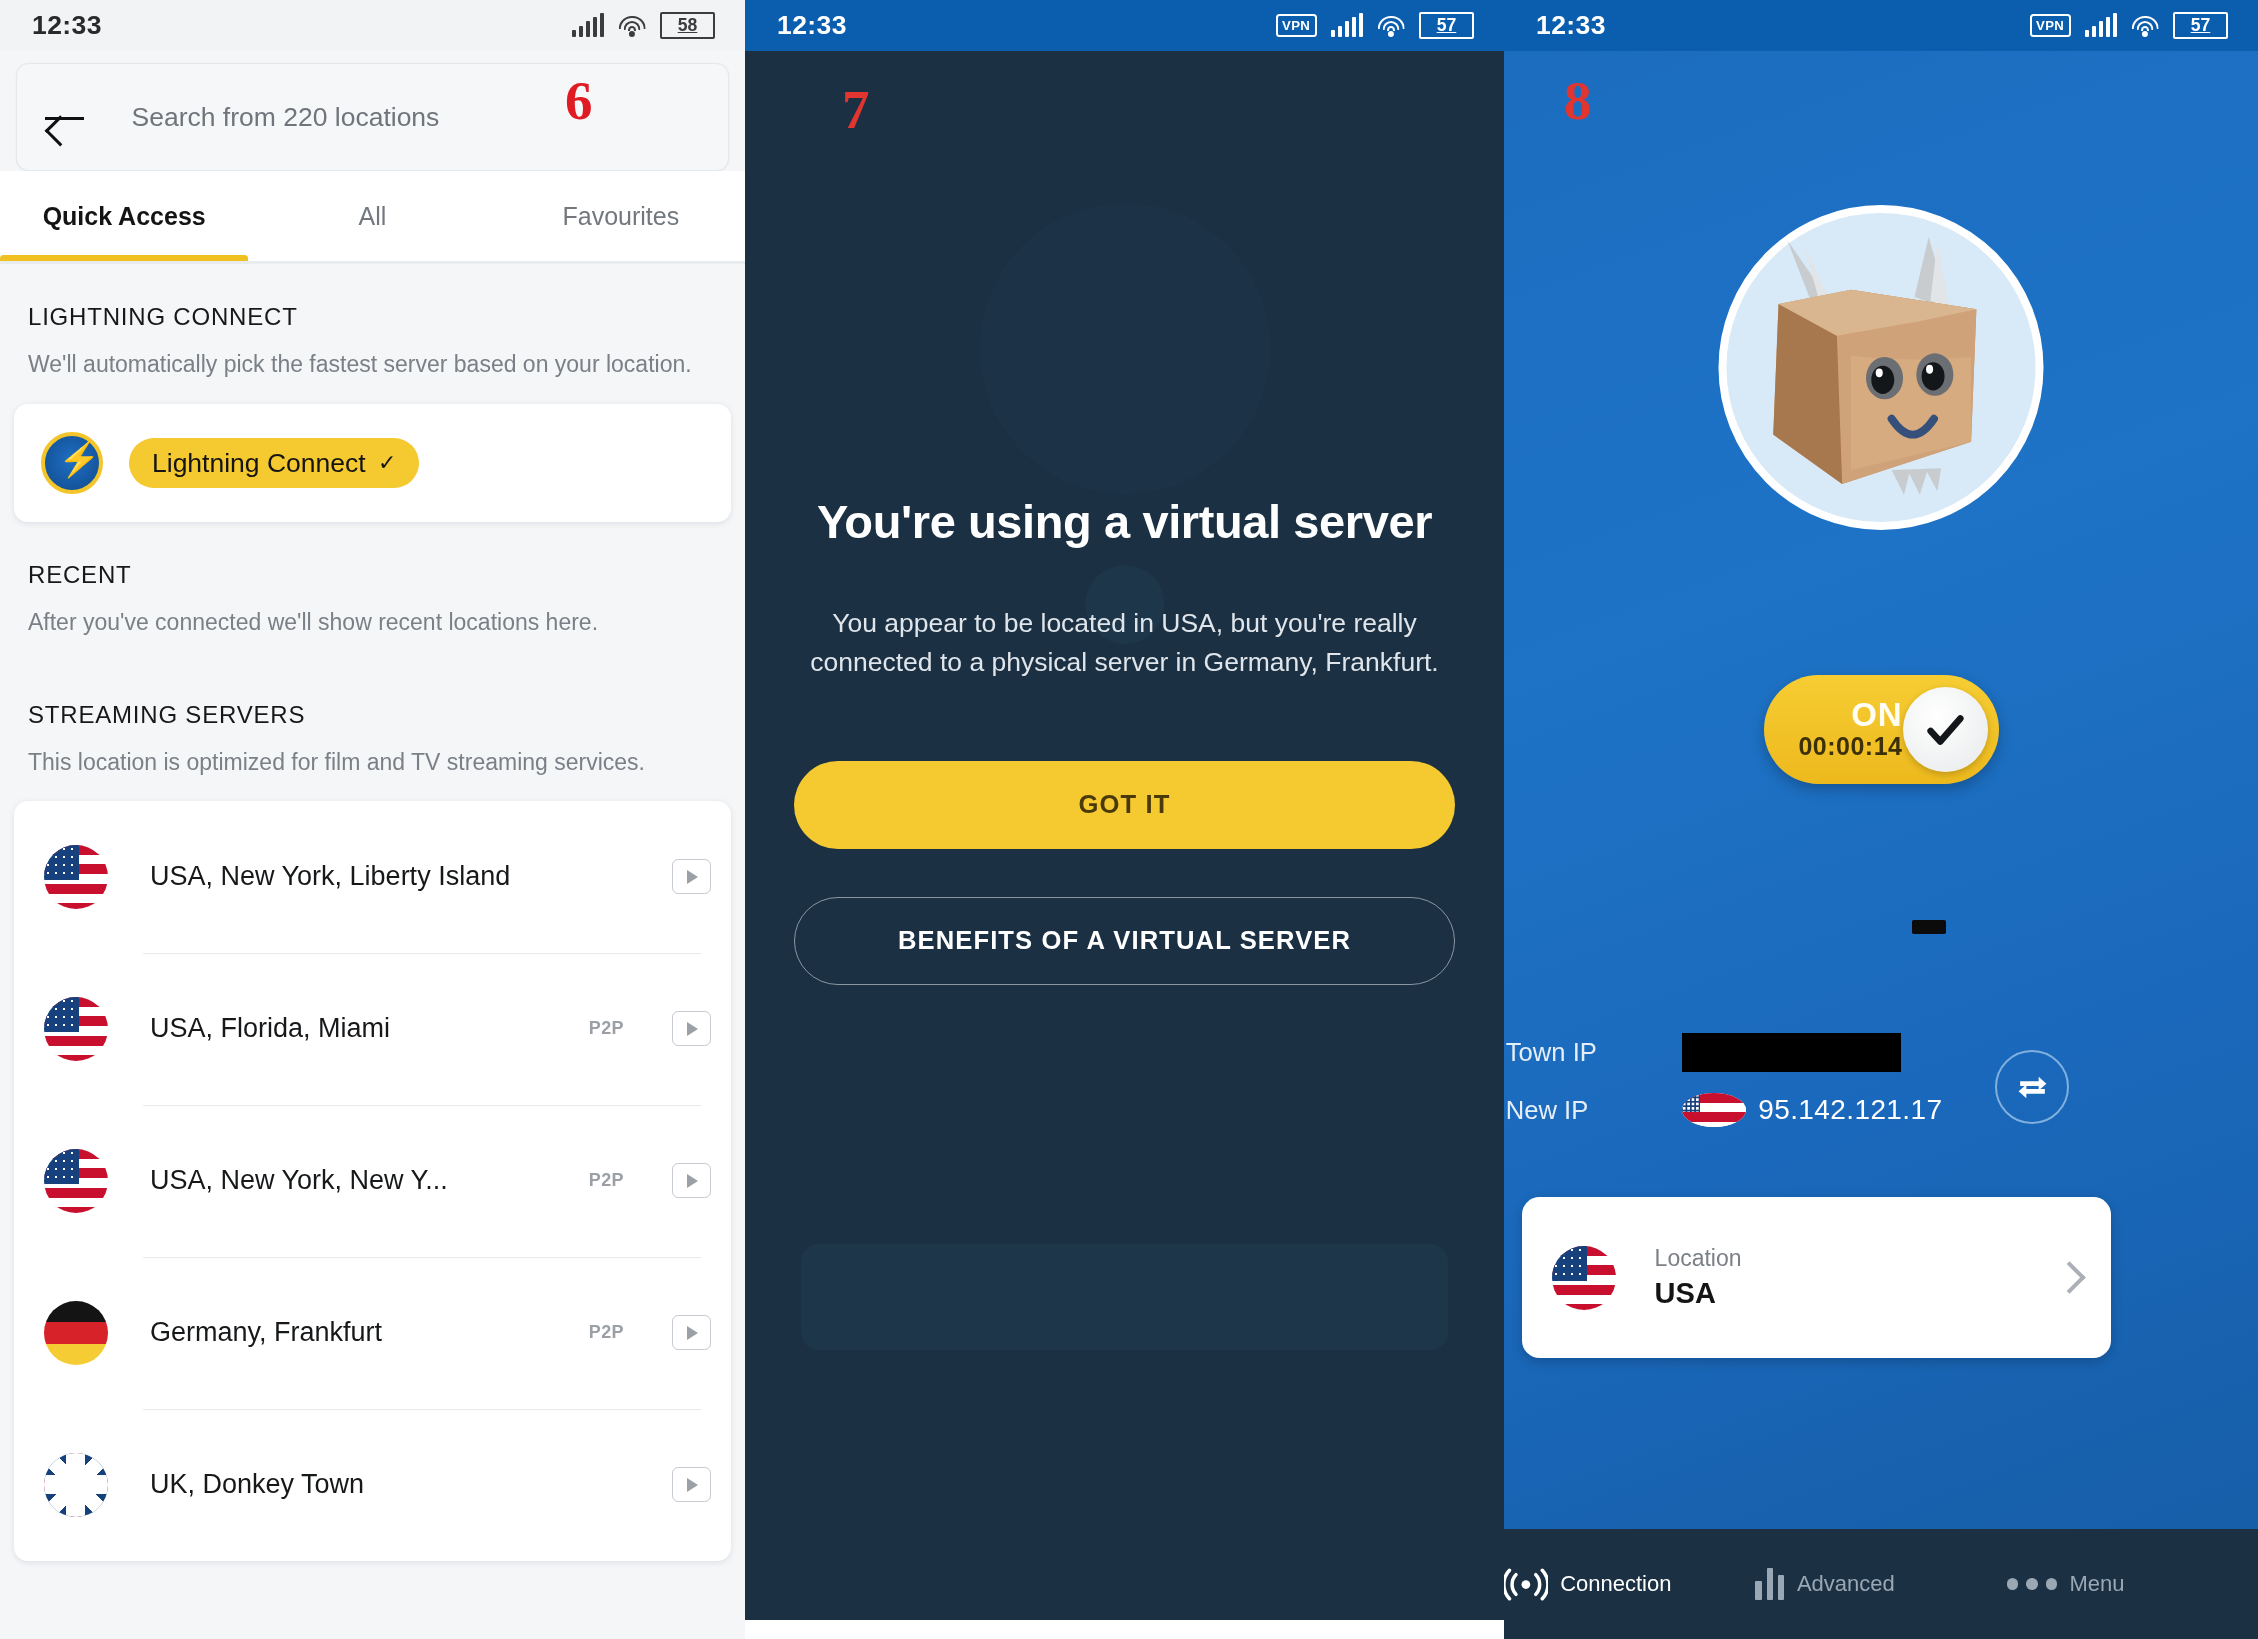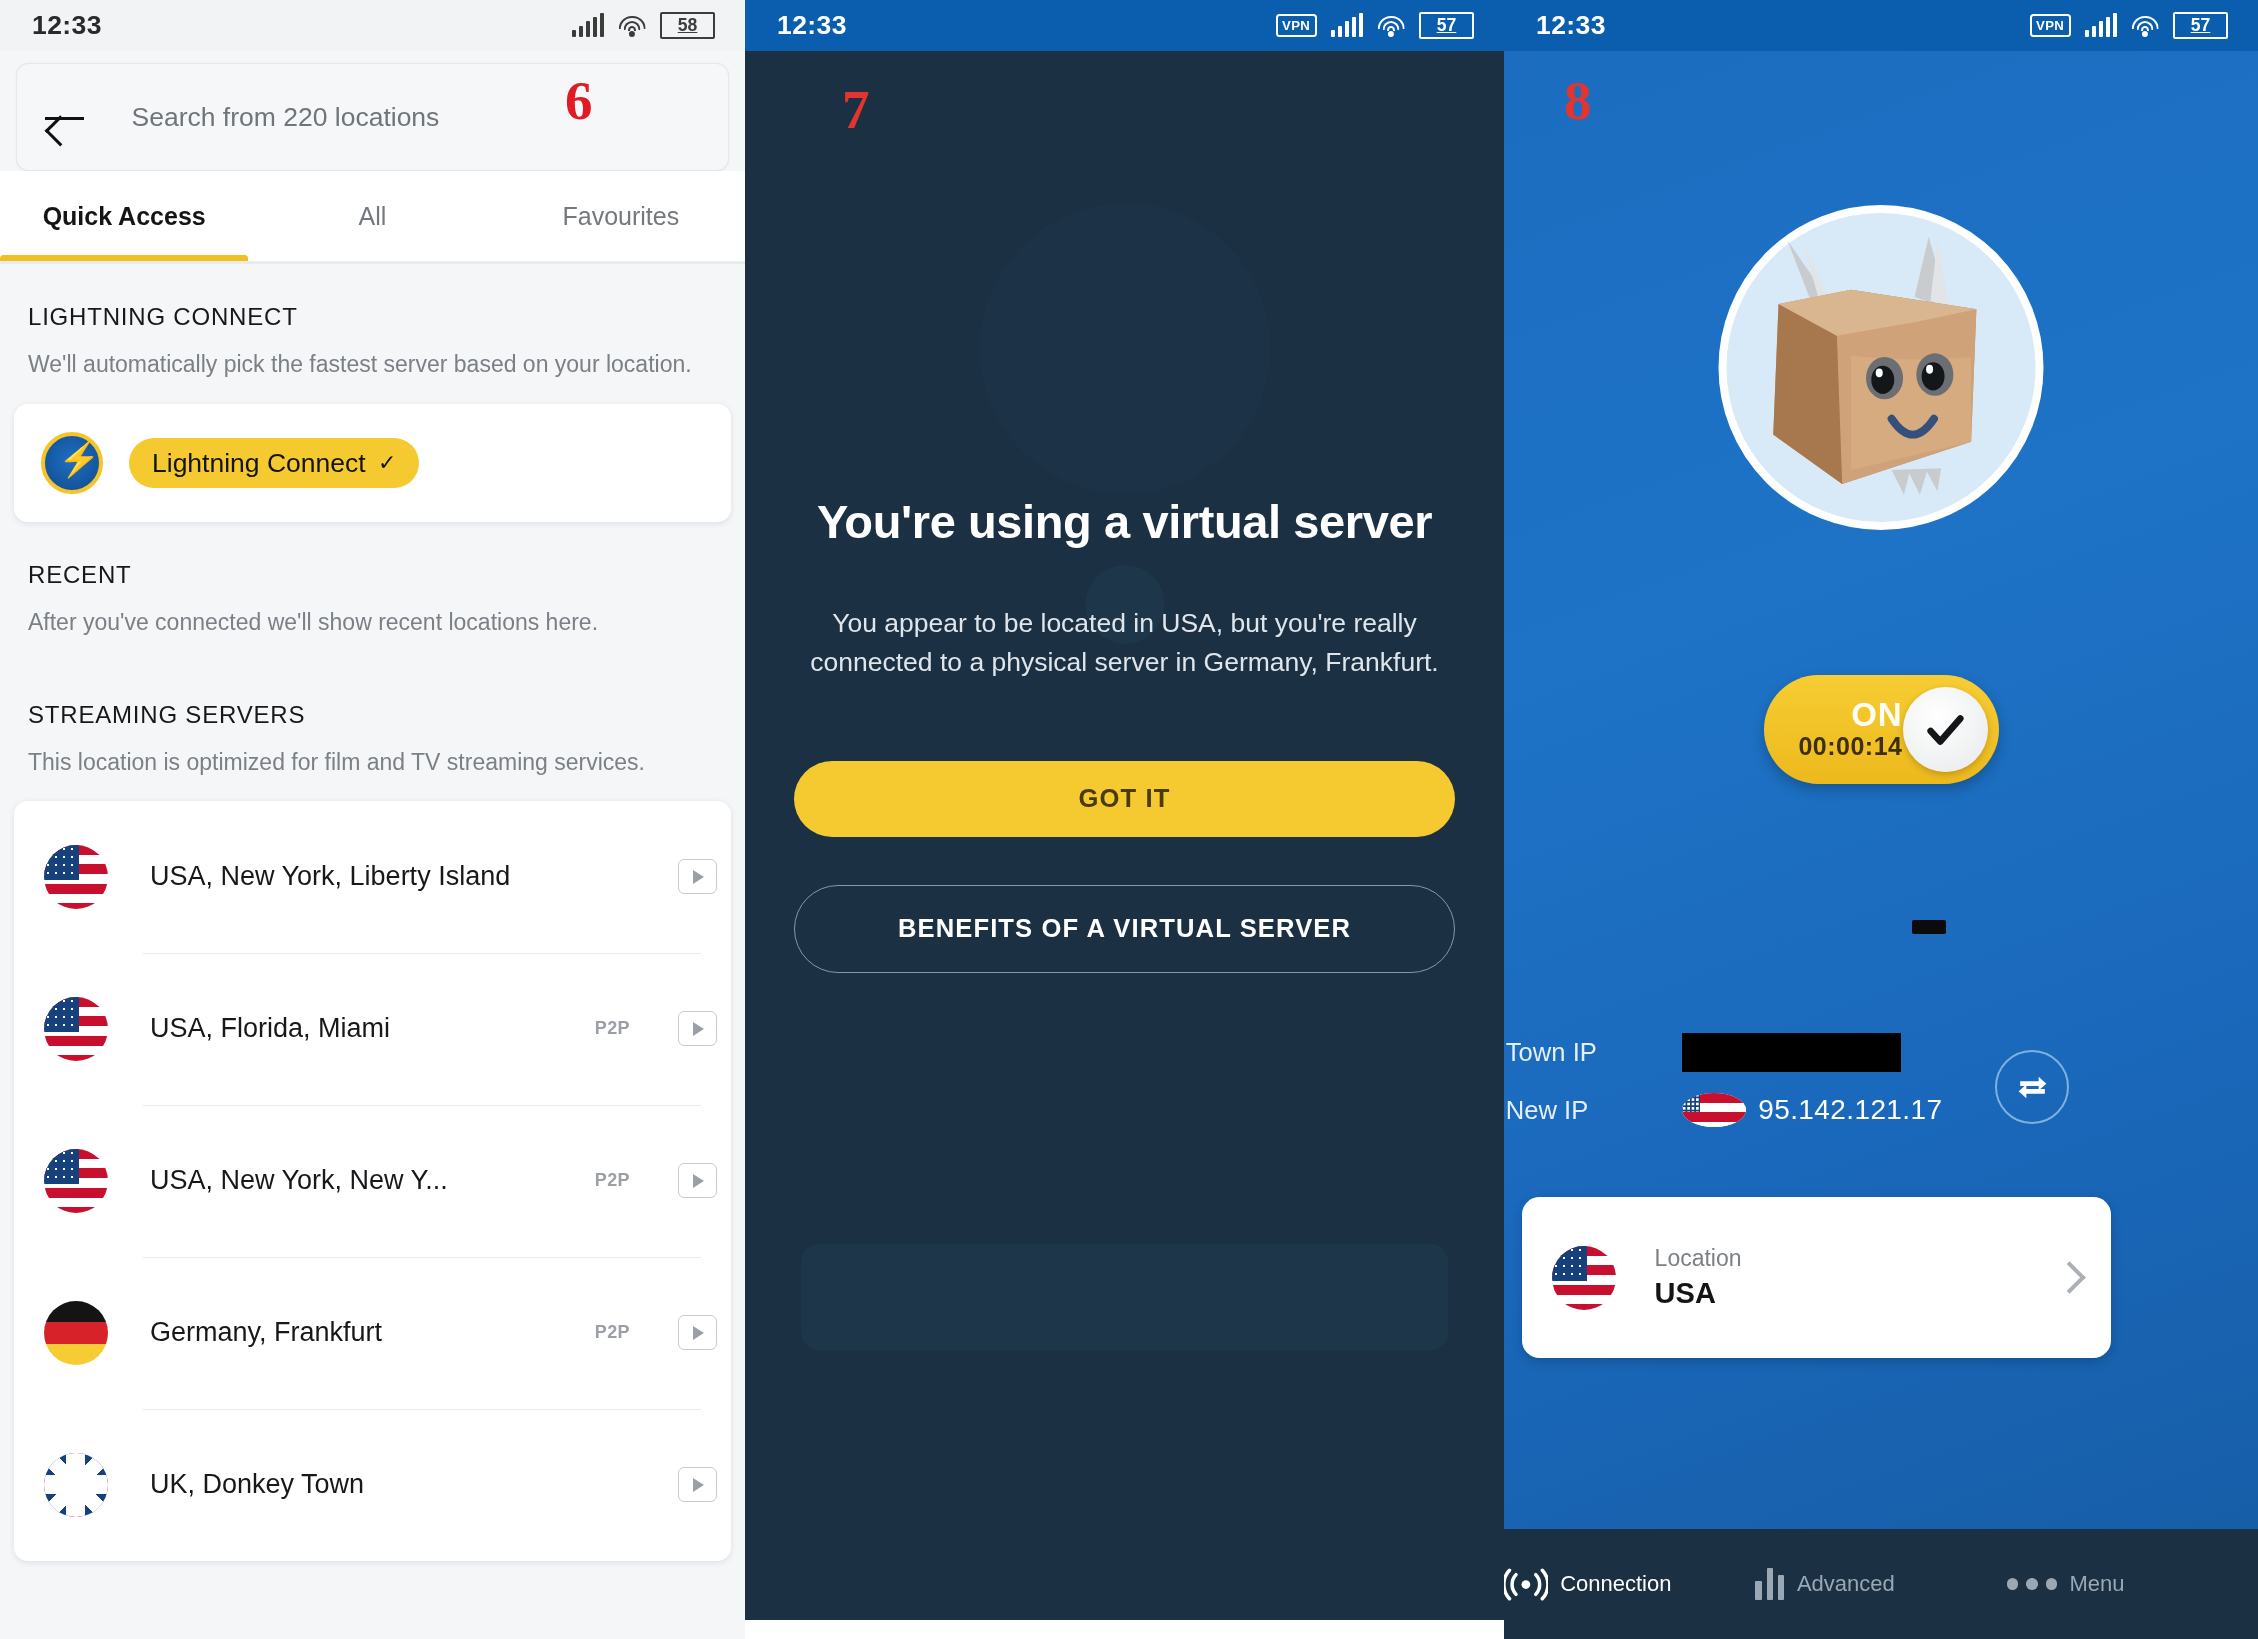--- a/index.html
+++ b/index.html
@@ -107,21 +107,21 @@
     background:#f5c930; border-radius:25px; padding: 9.7px 23px;
     font-size:26.5px; color:#141414; display:flex; align-items:center; gap:12.4px;
   }
   .check-sm { font-size:22px; color:#141414; }
 
   .srv-card {
     margin: 23px 14px 0 14px; background:#fff; border-radius:14px;
     box-shadow: 0 1.8px 6.2px rgba(15,25,40,.09);
     padding: 0 0 0 30px;
   }
-  .srv-row { display:flex; align-items:center; height:152px; position:relative; padding-right:14px; }
+  .srv-row { display:flex; align-items:center; height:152px; position:relative; padding-right:20px; }
   .srv-row + .srv-row::before {
     content:""; position:absolute; left:99px; right:30px; top:0; height:1.3px; background:#e9ecef;
   }
   .flag { width:64px;height:64px;border-radius:50%;overflow:hidden;flex:0 0 64px;position:relative; }
   .flag.us { background:#fff; }
   .flag.us .stripes { position:absolute;inset:0; background: repeating-linear-gradient(#c8102e 0 9.7px, #fff 9.7px 19.4px); }
   .flag.us .canton { position:absolute;left:0;top:0;width:35px;height:35px;background:#16417c;
      background-image: radial-gradient(circle, #fff 1.3px, transparent 1.4px);
      background-size: 8px 8px; }
   .flag.de { background: linear-gradient(#141414 0 33.3%, #d8222a 33.3% 66.6%, #f5cc33 66.6% 100%); }
@@ -165,21 +165,21 @@
   .ghost-logo {
     position:absolute; left:50%; top:203px; transform:translateX(-50%);
     width:291px; height:291px; border-radius:50%;
     background:#1e3549; opacity:.55;
   }
   .ghost-dot { position:absolute; left:50%; top:565px; transform:translateX(-50%); width:79px;height:79px;border-radius:50%;background:#1e3649; }
   .p2-body { position:absolute; left:0; right:0; top:494px; padding: 0 49px; text-align:center; }
   .p2-title { font-size:47px; font-weight:bold; color:#fff; letter-spacing:-0.4px; }
   .p2-desc { margin-top:55px; font-size:26.5px; color:#dfe5ea; line-height:1.47; }
   .btn-primary {
-    margin-top:79px; height:76px; background:#f5c930; border-radius:44px;
+    margin-top:79px; height:88px; background:#f5c930; border-radius:44px;
     display:flex;align-items:center;justify-content:center;
     font-size:25.6px; font-weight:bold; color:#4a3a0a; letter-spacing:1.1px;
   }
   .btn-outline {
     margin-top:48px; height:88px; border:1.8px solid #8a97a3; border-radius:44px;
     display:flex;align-items:center;justify-content:center;
     font-size:25.6px; font-weight:bold; color:#fff; letter-spacing:1.1px;
   }
   .ghost-card { position:absolute; left:56px; right:56px; top:1244px; height:106px; border-radius:17.6px; background:#1e3649; }
   .p2-bottom-white { position:absolute; left:0;right:0;bottom:0;height:19.4px;background:#fff; }

